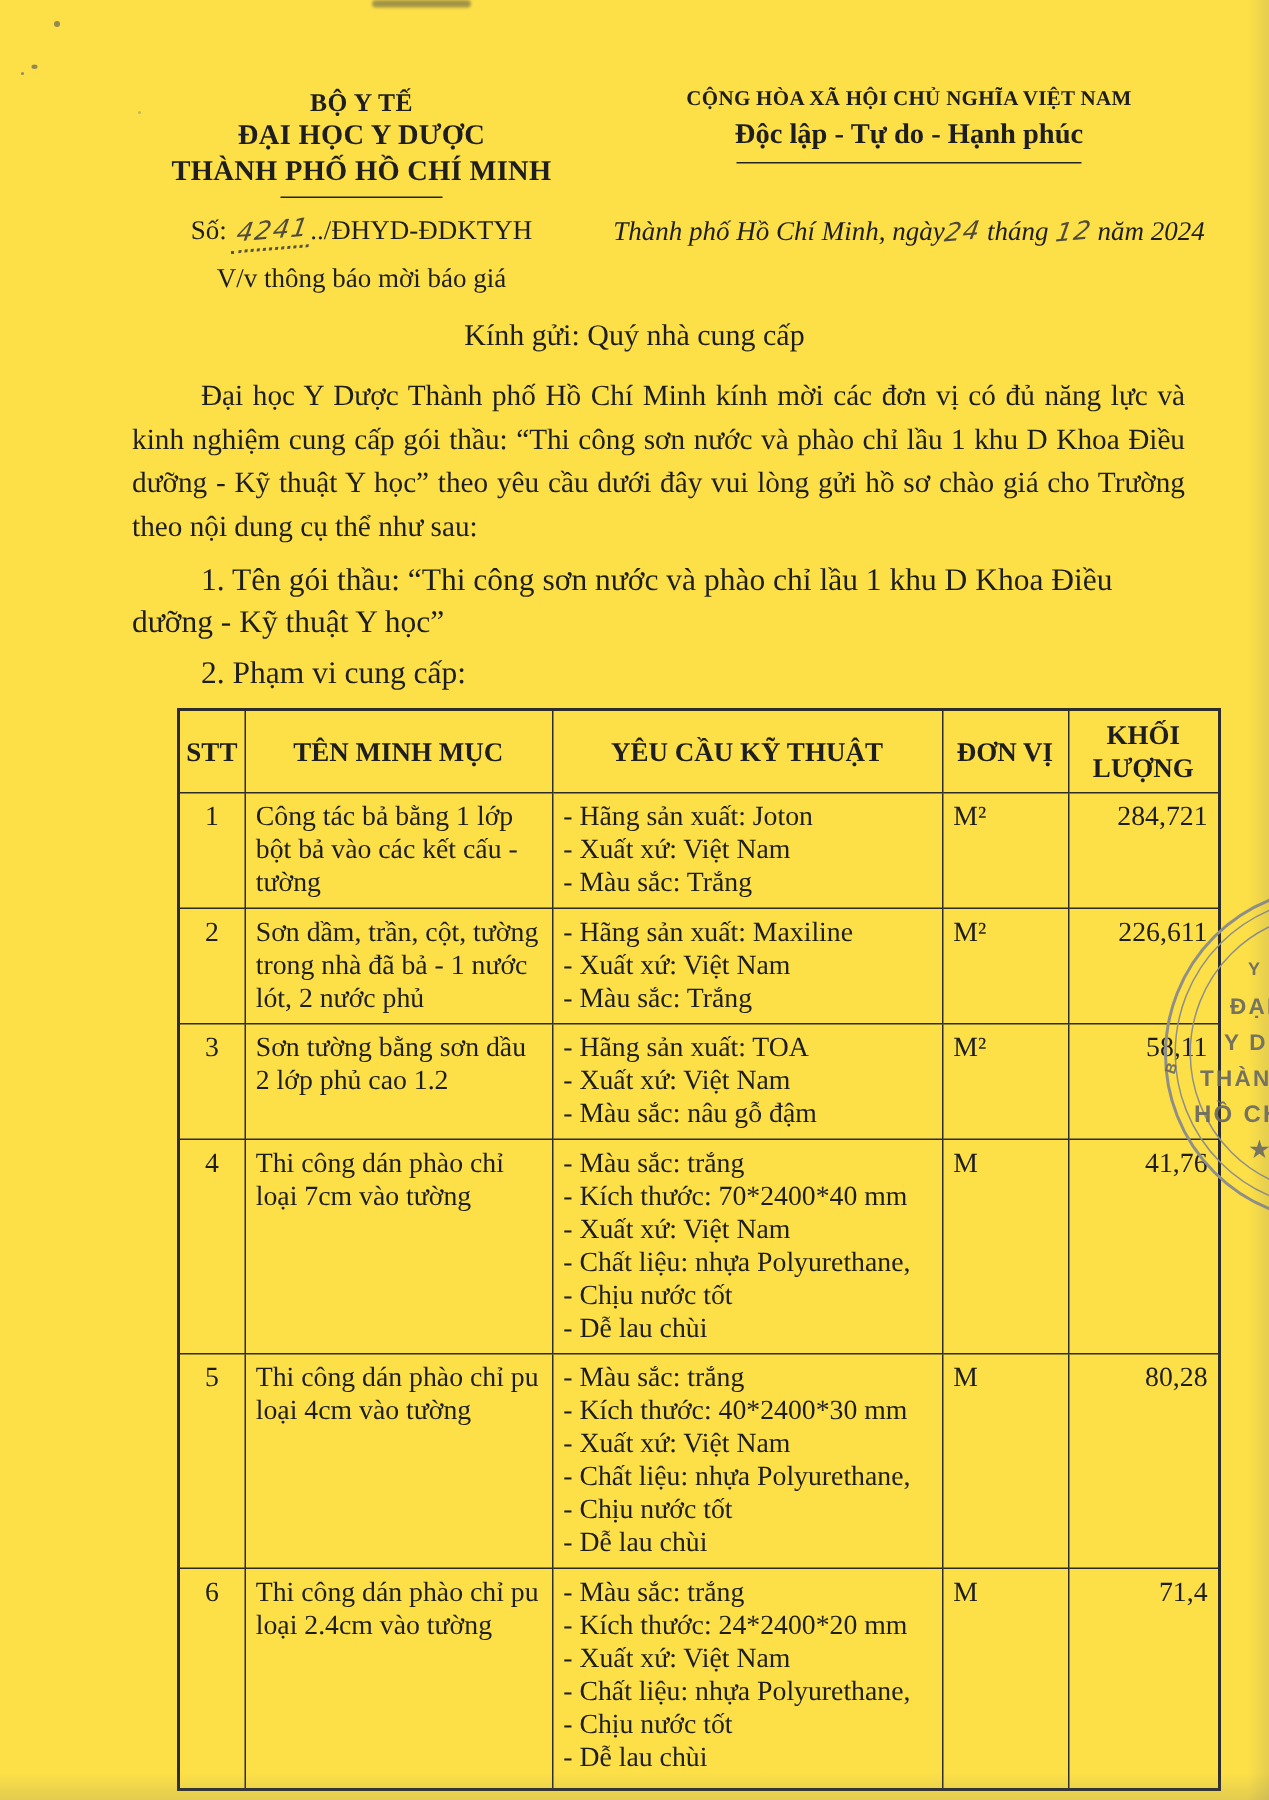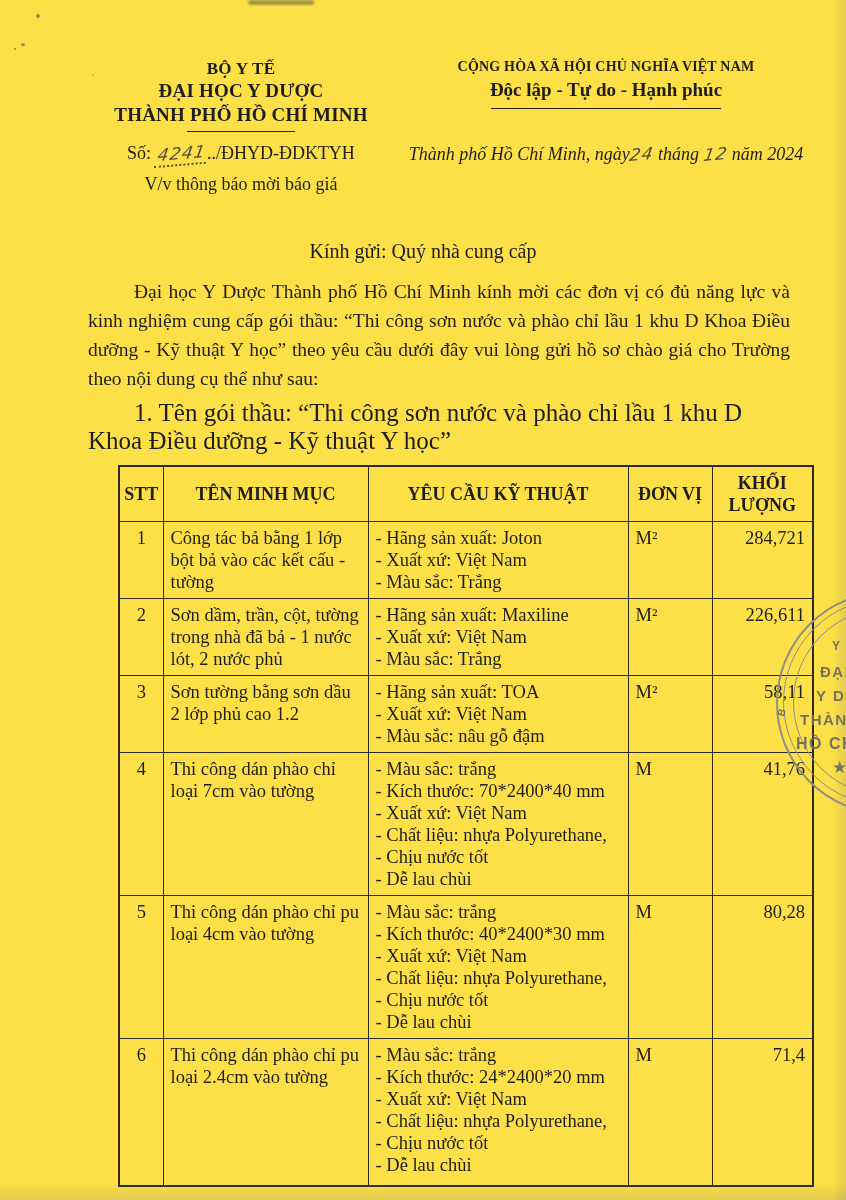--- a/index.html
+++ b/index.html
@@ -41,28 +41,28 @@
     font-style:italic;
     font-size:17px;
     color:#32323a;
     transform:skewX(-14deg) rotate(-5deg);
     letter-spacing:1px;
     opacity:.85;
   }
   .over-dots{border-bottom:2px dotted #3a3a3a;padding:0 2px;}
 
   
-  .salutation{text-align:center;font-size:20px;margin:44px 0 6px 0;}
+  .salutation{text-align:center;font-size:20px;margin:16px 0 6px 0;}
   .para{
     margin:14px 56px 0 88px;
     font-size:19.5px;line-height:29px;
     text-align:justify;text-justify:inter-word;
   }
   .para .first-indent{display:inline-block;width:46px;}
-  .list-item{margin:6px 56px 0 88px;font-size:25px;line-height:28px;}
+  .list-item{margin:6px 56px 0 88px;font-size:21px;line-height:28px;}
   .list-item .first-indent{display:inline-block;width:46px;}
 
   
   table.scope{
     border-collapse:collapse;
     table-layout:fixed;
     margin:10px 0 0 118px;
     width:694px;
     font-size:18.5px;
     border:2px solid #2c2c2c;
@@ -145,20 +145,21 @@
         <span>năm 2024</span>
       </div>
     </div>
   </header>
 
   <div class="salutation">Kính gửi: Quý nhà cung cấp</div>
 
   <p class="para"><span class="first-indent"></span><span>Đại học Y Dược Thành phố Hồ Chí Minh kính mời các đơn vị có đủ năng lực và kinh nghiệm cung cấp gói thầu: “Thi công sơn nước và phào chỉ lầu 1 khu D Khoa Điều dưỡng - Kỹ thuật Y học” theo yêu cầu dưới đây vui lòng gửi hồ sơ chào giá cho Trường theo nội dung cụ thể như sau:</span></p>
 
   <p class="list-item"><span class="first-indent"></span><span>1. Tên gói thầu: “Thi công sơn nước và phào chỉ lầu 1 khu D Khoa Điều dưỡng - Kỹ thuật Y học”</span></p>
+  <p class="list-item"><span class="first-indent"></span><span>2. Phạm vi cung cấp:</span></p>
 
   <table class="scope">
     <colgroup>
       <col class="c-stt">
         <col class="c-name">
         <col class="c-spec">
         <col class="c-unit">
         <col class="c-qty">
     </colgroup>
     <thead>

